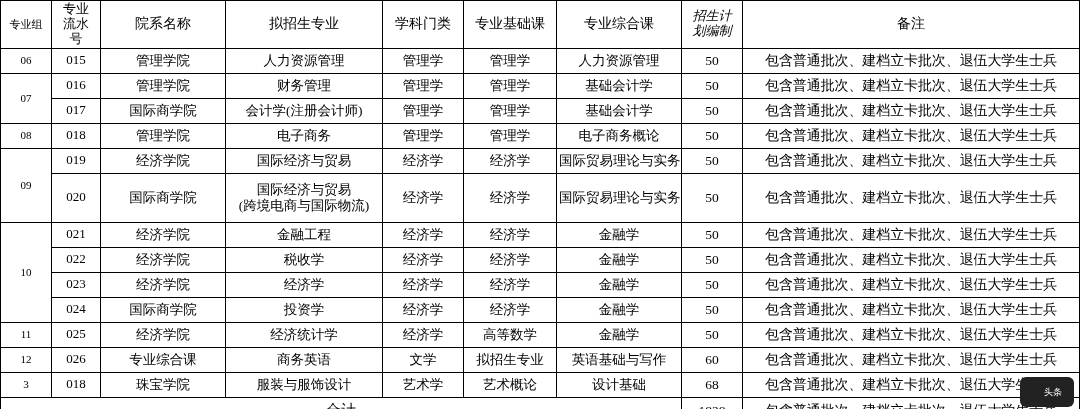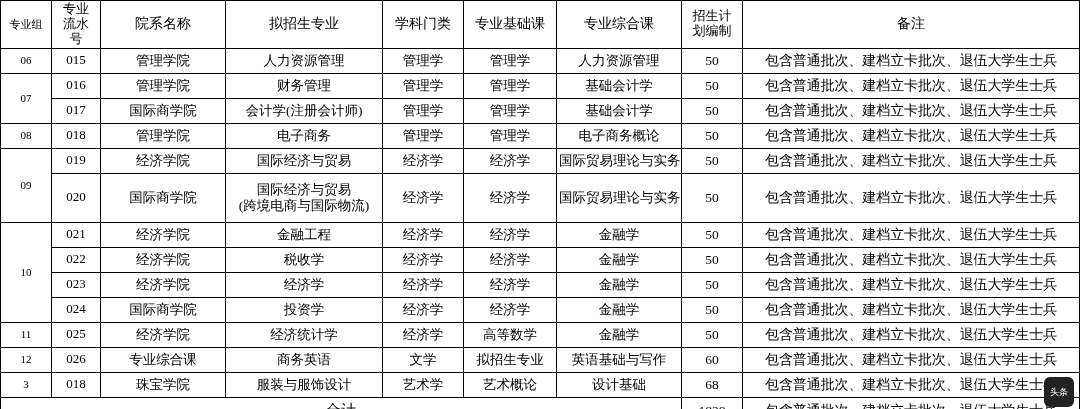--- a/index.html
+++ b/index.html
@@ -79,24 +79,24 @@
   .wm-logo {
     width: 30px;
     height: 30px;
     border-radius: 6px;
     background: #222222;
     color: #ffffff;
     font-size: 9px;
     line-height: 10px;
     display: flex;
     flex-direction: column;
-    align-items: center;
     justify-content: center;
     font-family: "Liberation Sans", sans-serif;
     letter-spacing: 0px;
+    padding-left: 24px;
   }
   .wm-text {
     font-family: "Liberation Sans", sans-serif;
     font-size: 19px;
     color: #4a4a4a;
     font-weight: bold;
     opacity: 0.92;
   }
 </style>
 </head>
@@ -111,21 +111,21 @@
         <th class="c-serial hdr-three-line">
           <div>专业</div>
           <div>流水</div>
           <div>号</div>
         </th>
         <th class="c-college">院系名称</th>
         <th class="c-major">拟招生专业</th>
         <th class="c-discipline">学科门类</th>
         <th class="c-basic">专业基础课</th>
         <th class="c-comp">专业综合课</th>
-        <th class="c-plan hdr-two-line" style="text-align:center;padding-right:2px;">
+        <th class="c-plan hdr-two-line" style="text-align:center;padding-right:2px;font-style:italic;">
           <div>招生计</div>
           <div>划编制</div>
         </th>
         <th class="c-remark" style="text-align:center;">备注</th>
       </tr>
     </thead>
     <tbody id="tbody">
         <tr>
           <td class="c-group">06</td>
           <td class="c-serial">015</td>

